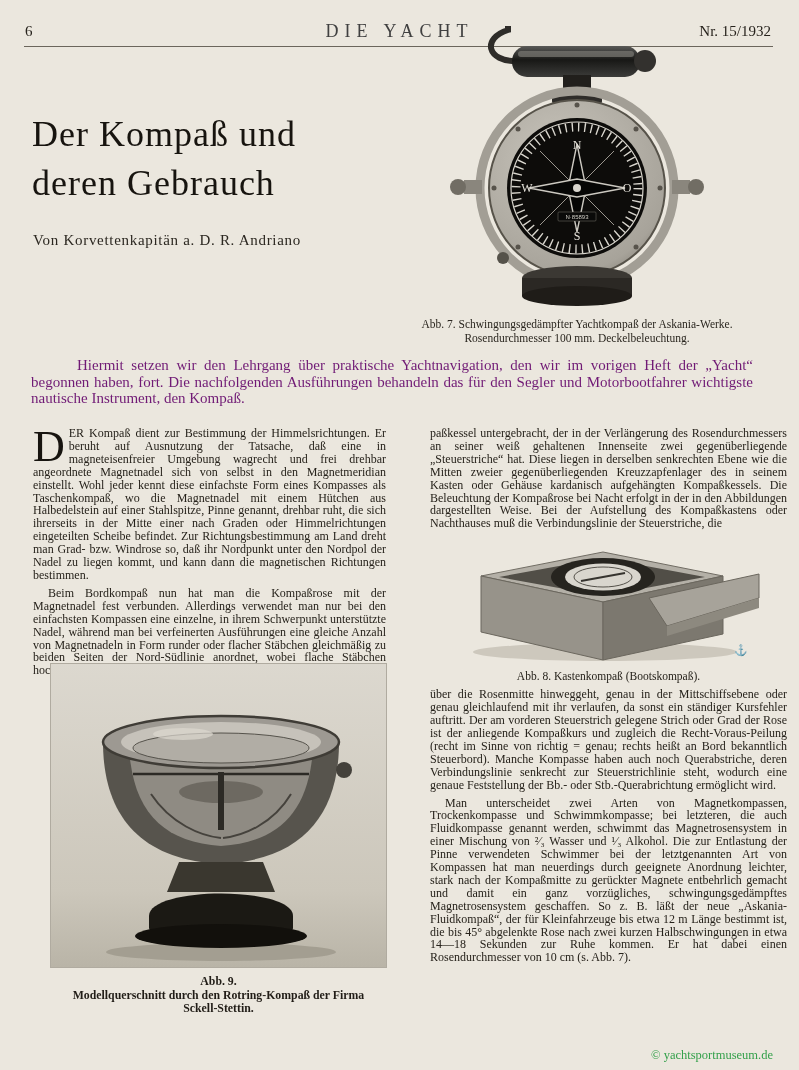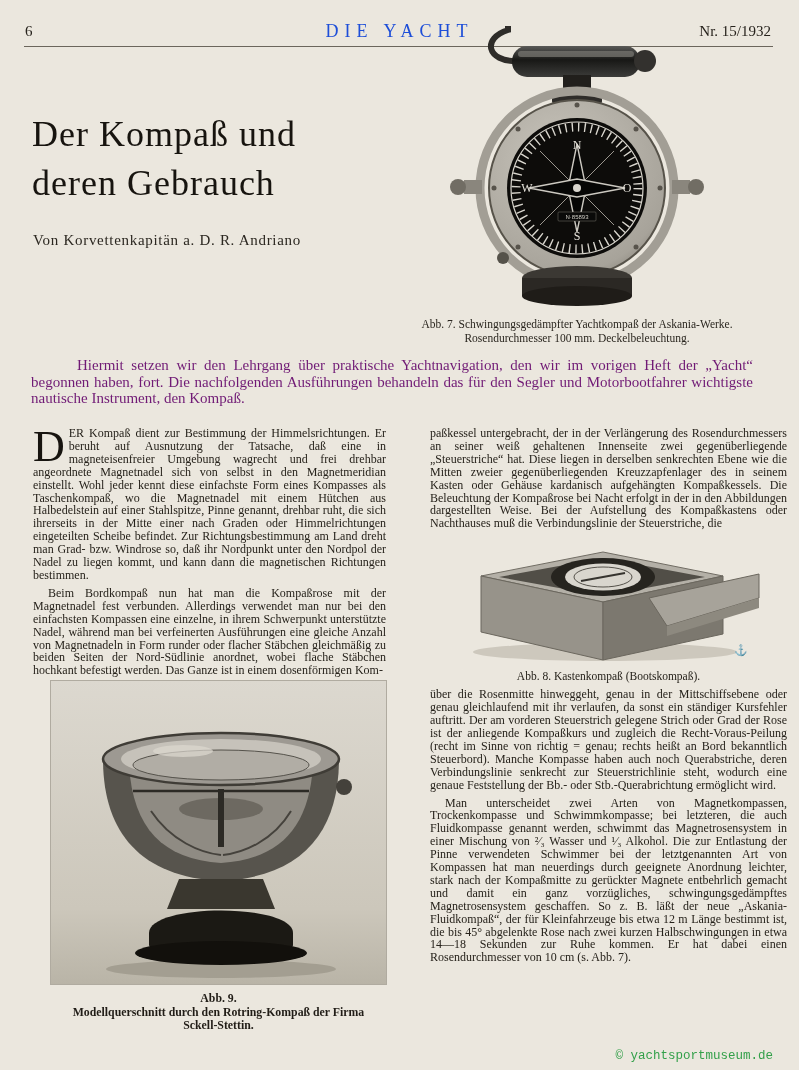--- a/index.html
+++ b/index.html
@@ -5,21 +5,21 @@
   html,body{margin:0;padding:0;background:#9a968e;}
   .page{
     position:relative;width:799px;height:1070px;margin:0 auto;
     background:#ebe7de;
     overflow:hidden;
     color:#26221c;
     font-family:"Liberation Serif", serif;
   }
   
   .page-num{position:absolute;left:25px;top:23px;font-size:15px;}
-  .journal{position:absolute;left:0;right:0;top:21px;text-align:center;font-size:18px;letter-spacing:6px;color:#1d4ed8;}
+  .journal{position:absolute;left:0;right:0;top:21px;text-align:center;font-size:18px;letter-spacing:6px;color:#404040;}
   .issue{position:absolute;right:28px;top:23px;font-size:15px;}
   .header-rule{position:absolute;left:24px;right:26px;top:46px;border-top:1px solid #6b665c;height:0;}
   
   .title{position:absolute;left:32px;top:110px;font-size:36px;line-height:49px;letter-spacing:1px;color:#17140f;}
   .byline{position:absolute;left:33px;top:229px;font-size:15px;line-height:22px;letter-spacing:0.7px;color:#2b2720;}
   
   .intro{position:absolute;left:31px;top:357px;width:722px;font-size:15px;line-height:16.6px;text-align:justify;text-indent:46px;color:#701a75;}
   
   .col{position:absolute;top:427px;font-size:12px;line-height:12.9px;text-align:justify;color:#26221b;}
   .col p{margin:0;}
@@ -28,25 +28,25 @@
   .col-right{left:410px;width:357px;margin-left:20px;}
   .dropcap{float:left;font-size:44px;line-height:35px;padding:2px 4px 0 0;color:#17140f;}
   
   .figure{text-align:center;}
   .fig7{position:absolute;left:388px;top:26px;width:378px;}
   .fig7 svg{display:block;margin:0 auto;}
   .fig7 .caption{margin-top:9px;font-size:11.5px;line-height:14px;color:#2a261f;}
   .fig8{margin:6px auto 5px;width:312px;}
   .fig8 svg{display:block;margin:0 auto;}
   .fig8 .caption{margin-top:4px;font-size:11.5px;line-height:13px;text-indent:0 !important;text-align:center;}
-  .fig9{position:absolute;left:50px;top:680px;width:337px;}
+  .fig9{position:absolute;left:50px;top:663px;width:337px;}
   .fig9 svg{display:block;margin:0 auto;border:1px solid #b0aba0;}
   .fig9 .caption{margin-top:7px;font-size:11.8px;line-height:13.5px;font-weight:bold;color:#211d17;}
   
-  .watermark{position:absolute;right:26px;bottom:7px;font-family:Liberation Mono, monospace;font-size:12.5px;color:#33a04a;}
+  .watermark{position:absolute;right:26px;bottom:7px;font-family:Liberation Serif, serif;font-size:12.5px;color:#33a04a;}
 </style>
 </head>
 <body>
 
 <div class="page">
 
   <div class="page-num">6</div>
   <div class="journal">DIE YACHT</div>
   <div class="issue">Nr. 15/1932</div>
   <div class="header-rule"></div>

